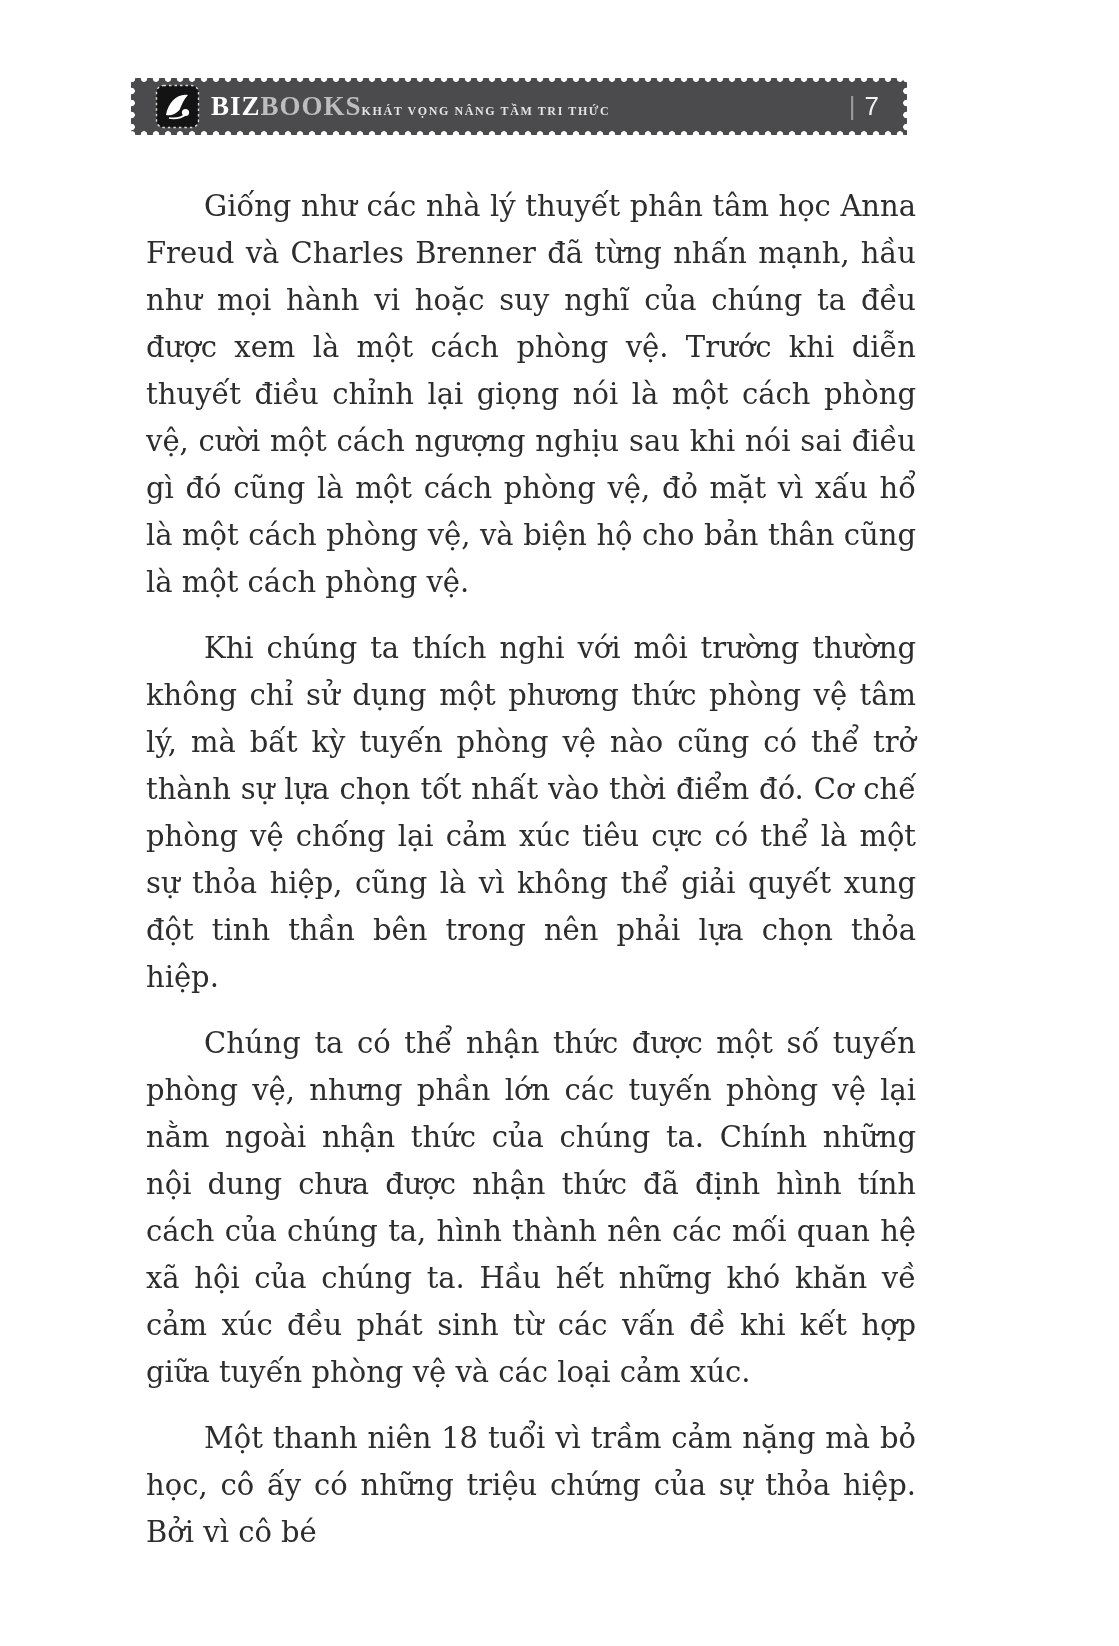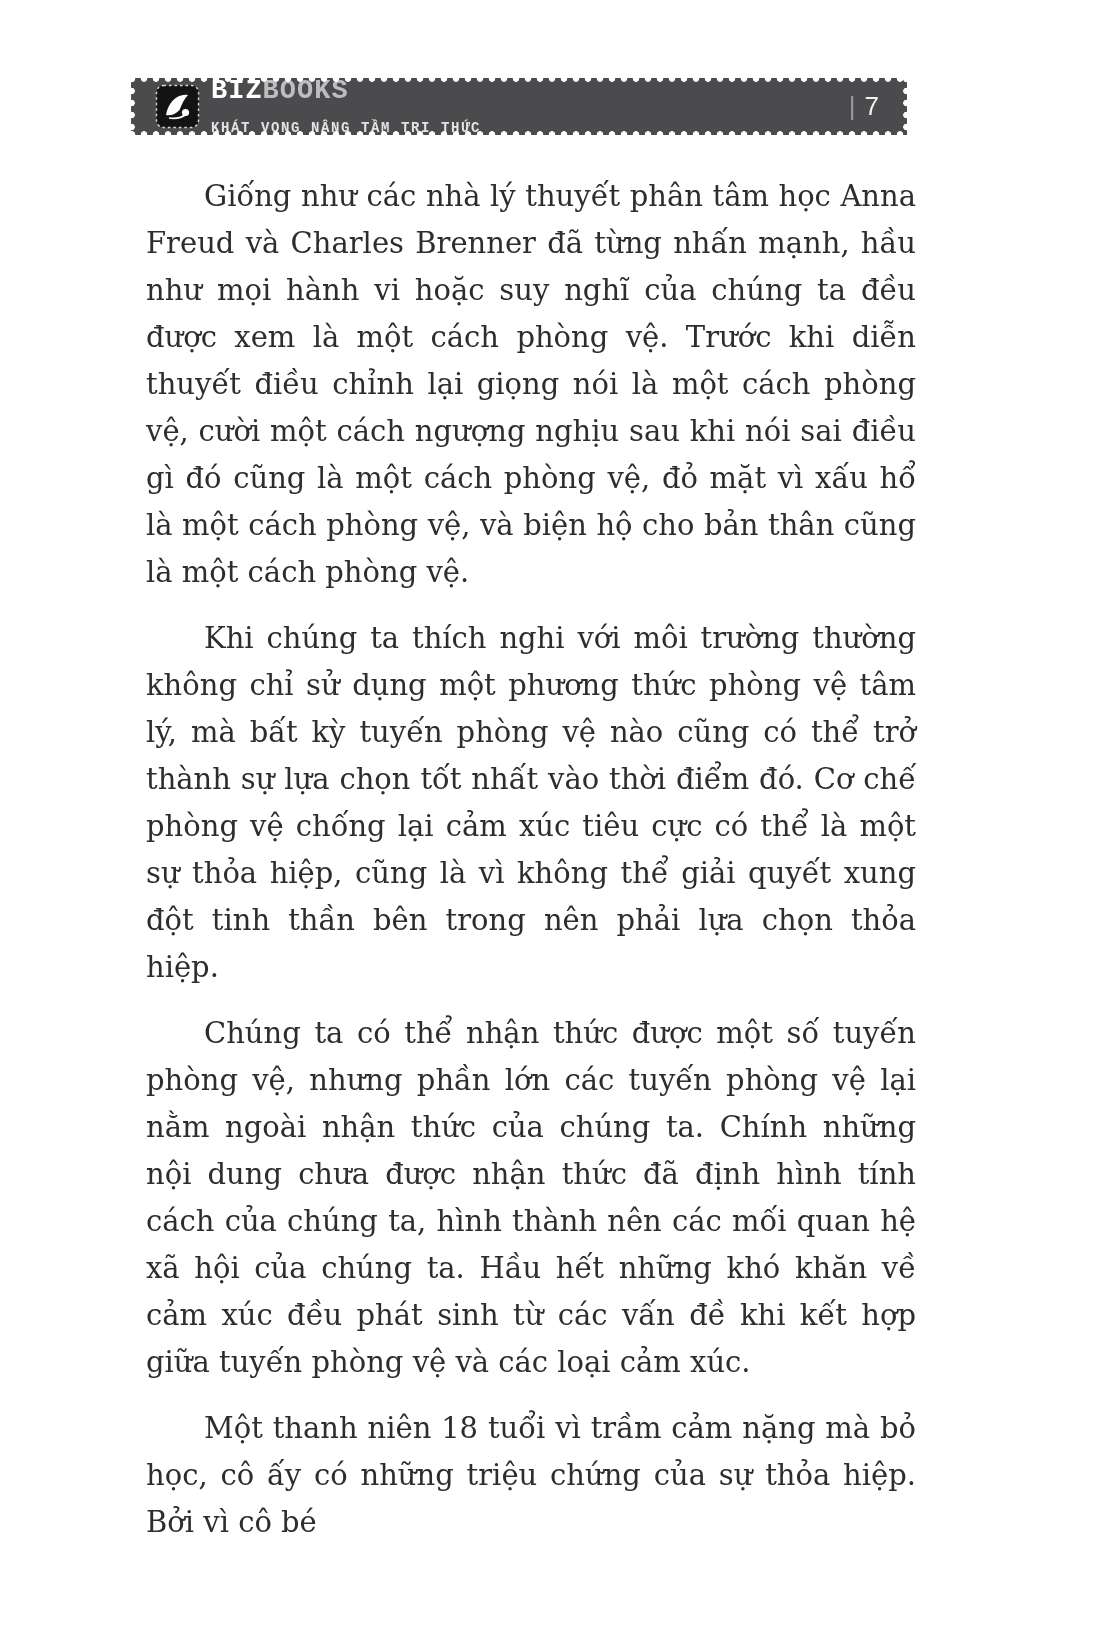--- a/index.html
+++ b/index.html
@@ -39,32 +39,31 @@
   }
   .perf-side.left { left: -4px; }
   .perf-side.right { right: -4px; }
 
   .logo-box {
     width: 45px; height: 45px;
     margin-left: 24px;
     flex: 0 0 auto;
   }
   .brand-block {
-    display: flex; flex-direction: column;
+    display: flex; flex-direction: row;
     margin-left: 11px;
-    font-family: Liberation Mono, monospace;
+    font-family: Liberation Serif, serif;
     line-height: 1;
-    gap: 16px;
   }
   .brand-line { font-size: 27px; font-weight: bold; letter-spacing: 1px; }
   .brand-biz   { color: #ffffff; }
   .brand-books { color: #bdbdbf; }
   .brand-tagline {
-    margin-top: 0;
-    font-size: 14px;
+    margin-top: 12px;
+    font-size: 12px;
     font-weight: bold;
     letter-spacing: 1.6px;
     color: #e3e3e4;
   }
   .pageno-block {
     margin-left: auto;
     margin-right: 28px;
     display: flex; align-items: center; gap: 9px;
     font-family: "Liberation Sans", sans-serif;
     font-size: 26px;
@@ -76,21 +75,21 @@
   .content {
     position: absolute;
     left: 146px; top: 173px;
     width: 770px;
     color: #2d2d2d;
     font-size: 29px;
     line-height: 47px;
     text-align: justify;
   }
   .content p { margin: 0 0 19px 0; }
-  .content p.indent { text-indent: 58px; }
+  .content p.indent { text-indent: 58px; margin-top: 10px; }
 </style>
 </head>
 <body>
 
 <div class="page">
 
   <div class="header-bar">
     <div class="perf top"></div>
     <div class="perf bottom"></div>
     <div class="perf-side left"></div>

